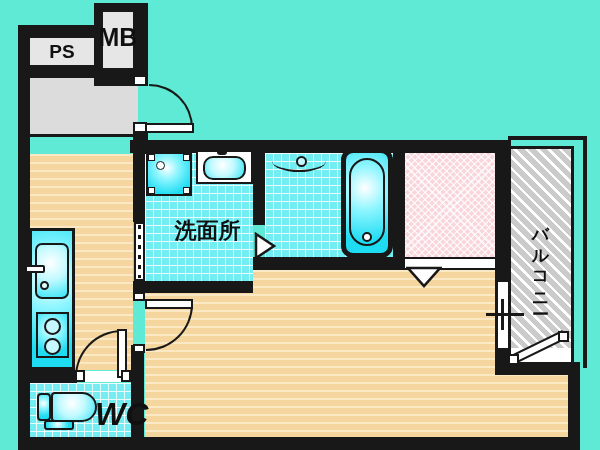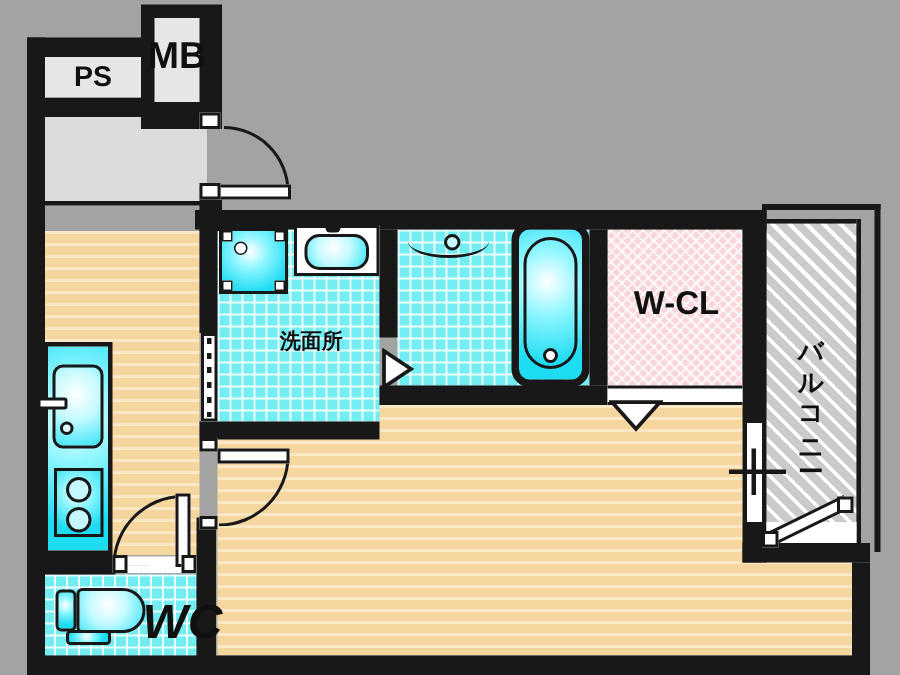--- a/index.html
+++ b/index.html
@@ -1,16 +1,16 @@
 <!DOCTYPE html>
 <html><head>
 <meta charset="utf-8">
 <style>
   html,body{margin:0;padding:0;background:#fff}
-  #plan{position:relative;width:600px;height:450px;background:#a3a3a3;overflow:hidden;
+  #plan{position:relative;width:600px;height:450px;background:#5eead4;overflow:hidden;
         font-family:"Liberation Sans",sans-serif}
   #plan *{box-sizing:border-box}
   .abs{position:absolute}
   .w{position:absolute;background:#181818}
   .rail{position:absolute;background:#181818}
   .jamb{position:absolute;background:#fff;border:2px solid #181818}
   .wood{position:absolute;background:repeating-linear-gradient(180deg,#fbe8c4 0 2px,#f5d69e 2px 8px)}
   .tile{position:absolute;background-color:#72eef3;
         background-image:linear-gradient(rgba(255,255,255,.85) 1.5px,transparent 1.5px),
                          linear-gradient(90deg,rgba(255,255,255,.85) 1.5px,transparent 1.5px);
@@ -133,18 +133,17 @@
   <div class="fix" style="left:341px;top:148px;width:52px;height:110px;border-width:5px;border-radius:12px"></div>
   <div class="abs" style="left:349px;top:158px;width:36px;height:88px;border:2.5px solid #181818;border-radius:18px"></div>
   <div class="abs" style="left:362px;top:232px;width:10px;height:10px;border:2.5px solid #181818;border-radius:50%;background:#ffffff"></div>
 
   <div class="fix" style="left:37px;top:393px;width:14px;height:28px;border-radius:4px"></div>
   <div class="fixlight" style="left:51px;top:392px;width:46px;height:30px;border-radius:4px 16px 16px 4px"></div>
   <div class="fix" style="left:44px;top:420px;width:30px;height:10px;border-radius:3px"></div>
 
   <div class="lbl" style="left:40px;top:42px;width:44px;font-size:19px">PS</div>
   <div class="lbl" style="left:96px;top:25px;width:44px;font-size:25px">MB</div>
-  <div class="lbl" style="left:150px;top:220px;width:115px;font-size:14px">洗面所</div>
-  <div class="lbl" style="left:406px;top:191px;width:90px;font-size:22px">W-CL</div>
+  <div class="lbl" style="left:150px;top:220px;width:115px;font-size:22px">洗面所</div>
   <div class="lbl vtext" style="left:532px;top:176px;height:170px;font-size:17px">バルコニー</div>
   <div class="lbl ital" style="left:95px;top:398px;width:42px;font-size:32px">WC</div>
 
 </div>
 
 </body></html>

